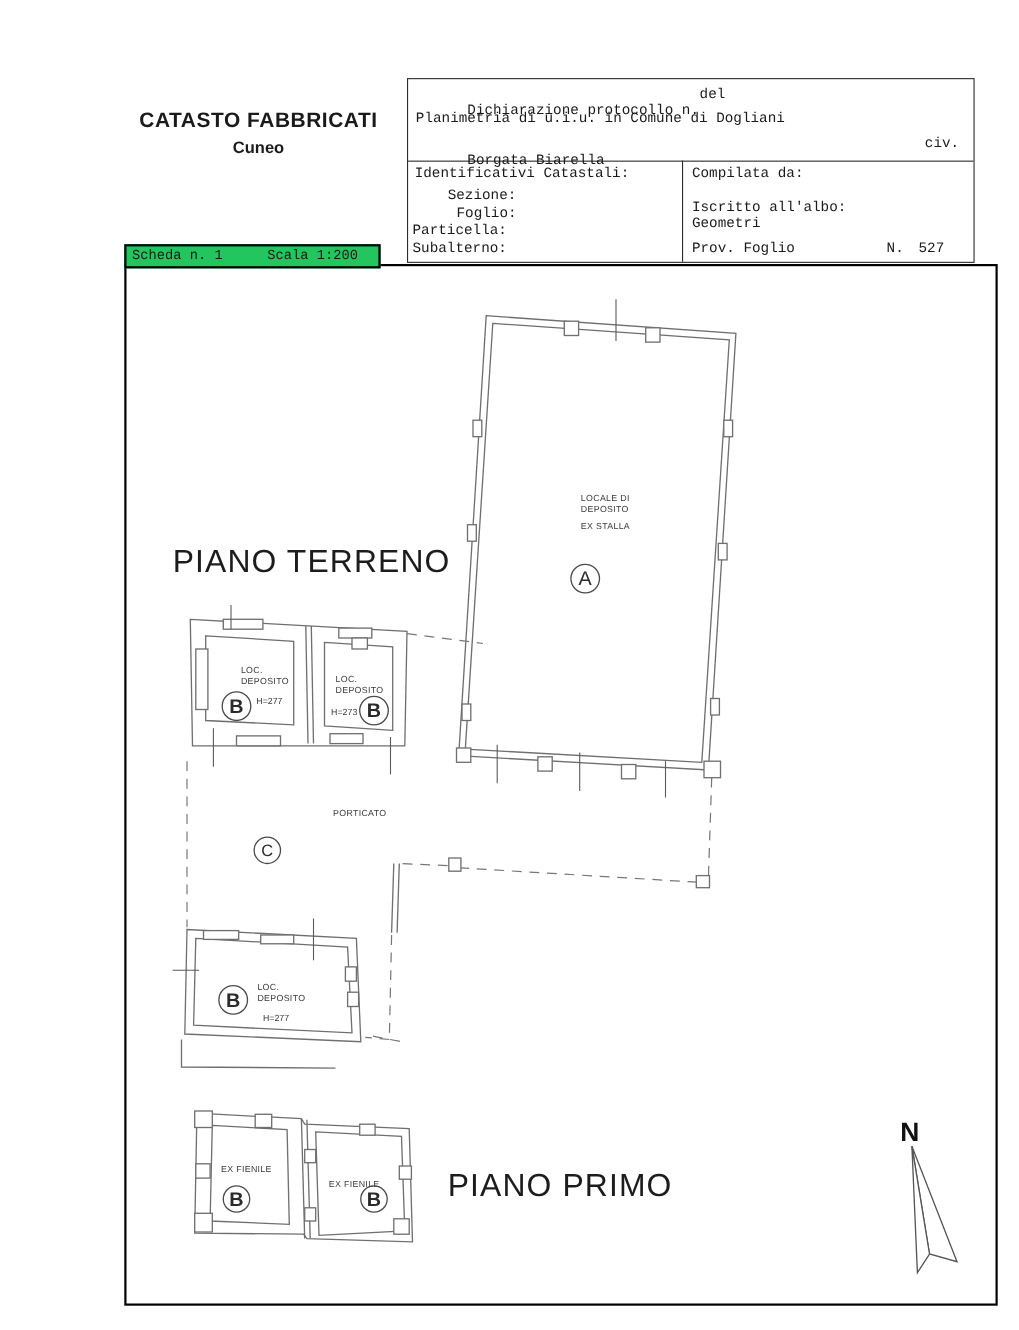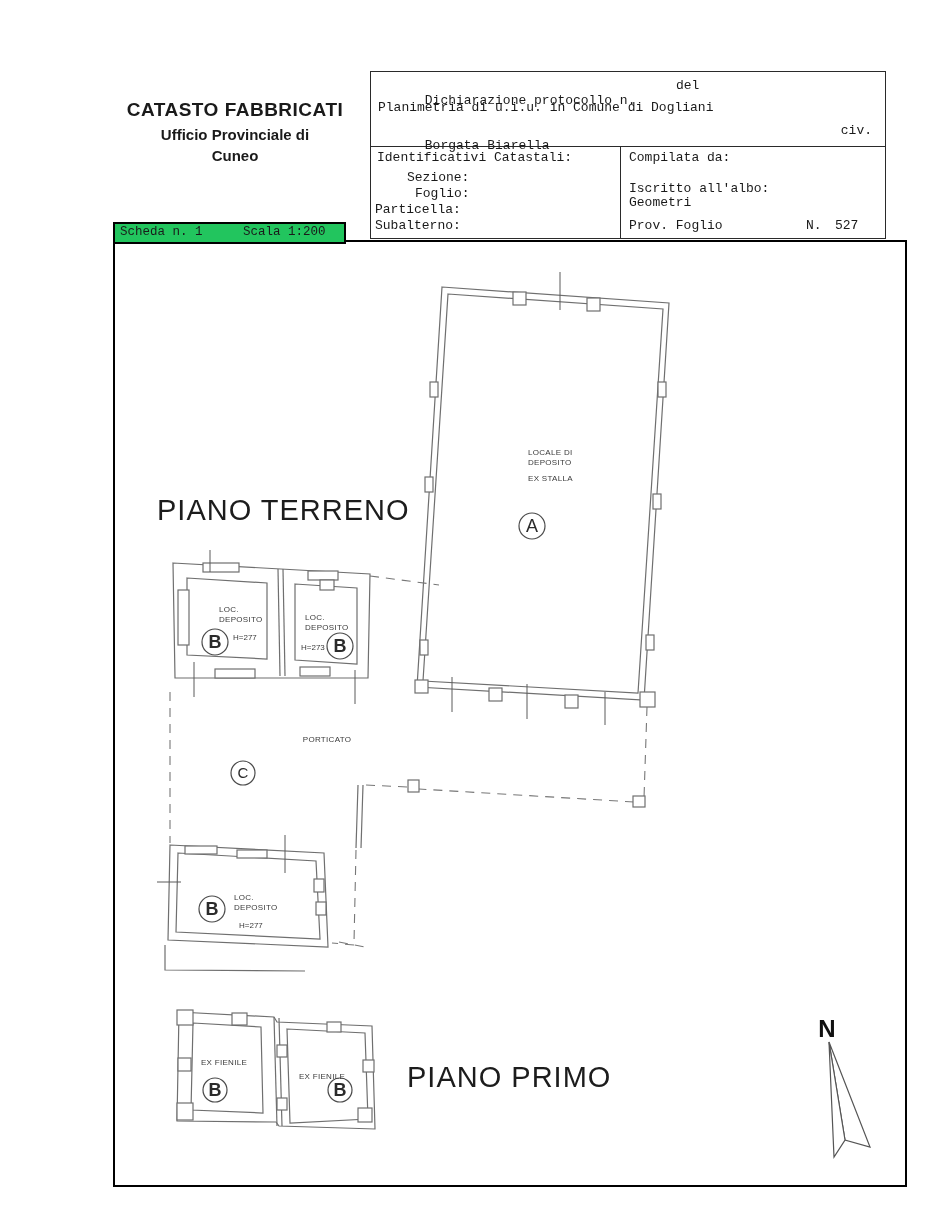--- a/index.html
+++ b/index.html
@@ -10,21 +10,21 @@
   .agency{left:100px;top:96px;width:270px;text-align:center;font-weight:bold;line-height:1.45;}
   .agency .l1,.agency .l3,.agency .l4{font-size:15px;}
   .agency .l2{font-size:19px;letter-spacing:.5px;}
 
   
   .formtable{left:370px;top:71px;width:514px;height:166px;border:1px solid #2a2a2a;
              font-family:"Liberation Mono","DejaVu Sans Mono",monospace;font-size:13px;}
   .formtable .toprows{position:absolute;left:0;top:0;right:0;height:74px;border-bottom:1px solid #2a2a2a;}
   .frow{position:absolute;left:7px;right:7px;white-space:pre;}
   .r1{top:6px;} .r2{top:28px;} .r3{top:51px;}
-  .del{position:absolute;left:258px;top:0;margin-left:40px;}
+  .del{position:absolute;left:258px;top:0;}
   .civ{position:absolute;right:6px;top:0;}
   .cellL{position:absolute;left:0;top:74px;bottom:0;width:249px;border-right:1px solid #2a2a2a;}
   .cellR{position:absolute;left:250px;top:74px;right:0;bottom:0;}
   .cl{position:absolute;white-space:pre;}
 
   
   .scheda{left:113px;top:222px;width:229px;height:18px;border:2px solid #000;background:#22c55e;
           font-family:"Liberation Mono","DejaVu Sans Mono",monospace;font-size:12.5px;z-index:3;}
   .scheda .s1{position:absolute;left:5px;top:1px;}
   .scheda .s2{position:absolute;left:128px;top:1px;}
@@ -39,21 +39,20 @@
   .letterA{font-size:18px;}
   .letterB{font-size:18px;font-weight:bold;}
   .letterC{font-size:15px;}
   .north-n{font-size:24px;font-weight:600;fill:#111;}
 </style>
 </head>
 <body>
 
 <div class="abs agency">
   <div class="l2">CATASTO FABBRICATI</div>
-  <div class="l3">Ufficio Provinciale di</div>
   <div class="l4">Cuneo</div>
 </div>
 
 <div class="abs formtable">
   <div class="toprows">
     <div class="frow r1">
       <span>Dichiarazione protocollo n.</span>
       <span class="del">del</span>
     </div>
     <div class="frow r2">Planimetria di u.i.u. in Comune di Dogliani</div>

